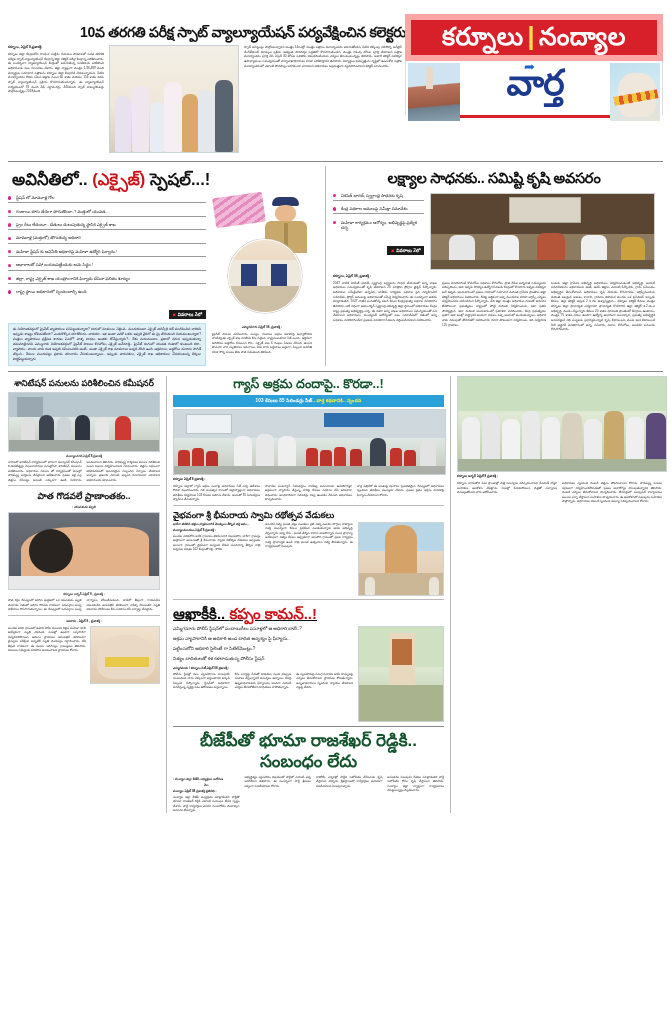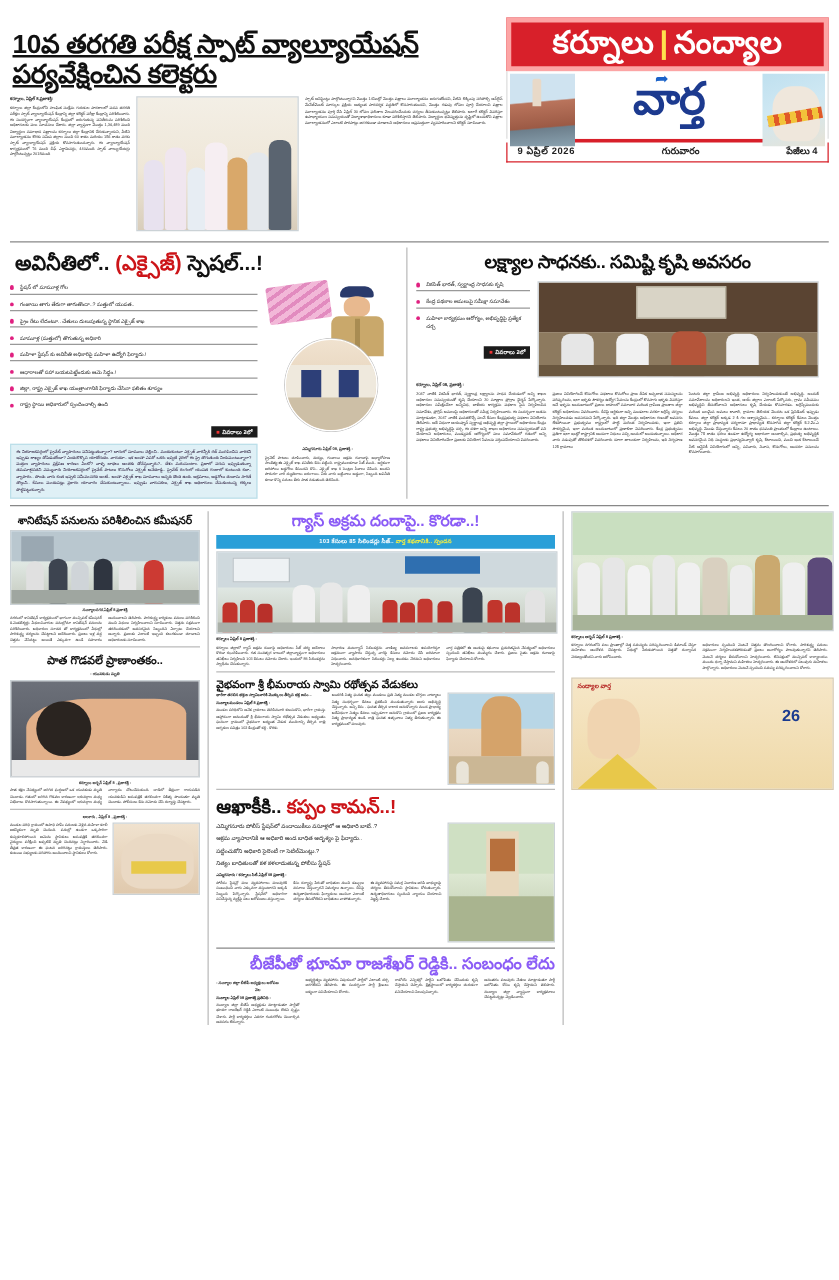--- a/index.html
+++ b/index.html
@@ -18,29 +18,29 @@
 
   
   .h-main {
     font-size: 19px; font-weight: bold; color:#111; letter-spacing:-0.3px;
     text-align:center; line-height:1.15;
   }
   .h-sec { font-size: 17px; font-weight:bold; color:#111; text-align:center; line-height:1.15; }
   .h-sec .red { color:#cc1418; }
   .h-sm { font-size: 9.5px; font-weight:bold; color:#111; text-align:center; line-height:1.2; }
   .h-xs { font-size: 8px; font-weight:bold; color:#111; text-align:center; line-height:1.2; }
-  .h-md { font-size: 11px; font-weight:bold; color:#8b5cf6; text-align:center; line-height:1.2; }
+  .h-md { font-size: 11px; font-weight:bold; color:#14532d; text-align:center; line-height:1.2; }
 
   
   .masthead { position:absolute; right:8px; top:14px; width:258px; }
   .mast-top {
     background:#d8202a; color:#fff; text-align:center;
     font-size:25px; font-weight:bold; letter-spacing:0.5px;
     padding:4px 0 6px; line-height:1;
-    border:4px solid #fca5a5;
+    border:6px solid #fca5a5;
   }
   .mast-top .bar { color:#ffe14d; padding:0 4px; }
   .mast-mid { position:relative; height:54px; border-left:1px solid #ddd; border-right:1px solid #ddd; background:#fff; }
   .mast-photo-l {
     position:absolute; left:2px; top:2px; width:52px; height:58px;
     background:linear-gradient(175deg,#cfe3f0 0%,#cfe3f0 38%,#b9745c 40%,#9c5a45 72%,#6d7f8c 74%,#8aa2b0 100%);
   }
   .mast-photo-l:after{
     content:""; position:absolute; left:18px; top:4px; width:7px; height:22px;
     background:#e8d9c8; border-radius:2px 2px 0 0;
@@ -140,29 +140,24 @@
     <div class="mast-top">
       <span>కర్నూలు</span><span class="bar">|</span><span>నంద్యాల</span>
     </div>
     <div class="mast-mid">
       <div class="mast-photo-l"></div>
       <div class="mast-photo-r"></div>
       <div class="mast-word">వార్త</div>
       <div class="mast-bird">➦</div>
     </div>
     <div class="mast-underline"></div>
-    <div class="mast-bottom">
-      <span class="date">9 ఏప్రిల్  2026</span>
-      <span>గురువారం</span>
-      <span>పేజీలు 4</span>
-    </div>
   </div>
 
   <div style="width:398px;">
-    <div class="h-main" style="text-align:left; padding:18px 0 5px 2px; font-size:21px;text-decoration:underline;">10వ తరగతి పరీక్ష స్పాట్ వ్యాల్యూయేషన్ పర్యవేక్షించిన కలెక్టరు</div>
+    <div class="h-main" style="text-align:right; padding:18px 0 5px 2px; font-size:14px;">10వ తరగతి పరీక్ష స్పాట్ వ్యాల్యూయేషన్ పర్యవేక్షించిన కలెక్టరు</div>
     <div class="row" style="gap:5px;">
       <div style="width:96px;">
         <div class="byline">కర్నూలు, ఏప్రిల్ 8,ప్రజాశక్తి:</div>
         <div class="tiny">కర్నూలు జిల్లా కేంద్రంలోని సాంఘిక సంక్షేమ గురుకుల పాఠశాలలో పదవ తరగతి పరీక్షల స్పాట్ వ్యాల్యూయేషన్ కేంద్రాన్ని జిల్లా కలెక్టర్ పరీక్షా కేంద్రాన్ని పరిశీలించారు. ఈ సందర్భంగా వ్యాల్యూయేషన్ కేంద్రంలో జరుగుతున్న పనితీరును పరిశీలించి అధికారులకు పలు సూచనలు చేశారు. జిల్లా వ్యాప్తంగా మొత్తం 1,36,489 మంది విద్యార్థుల సమాధాన పత్రాలను కర్నూలు జిల్లా కేంద్రానికి చేరుకున్నాయని, వీటిని మూల్యాంకనం కొరకు సమీప జిల్లాల నుంచి 60 శాతం మరియు 156 శాతం వరకు స్పాట్ వ్యాల్యూయేషన్ ప్రక్రియ కొనసాగుతుందన్నారు. ఈ వ్యాల్యూయేషన్ కార్యక్రమంలో 76 మంది చీఫ్ ఎగ్జామినర్లు, 440మంది స్పాట్ వాల్యుయేటర్లు పాల్గొంటున్నట్లు 2018మంది</div>
       </div>
       <div class="photo ph-room" style="width:130px;height:108px;">
         <div class="fig" style="left:5px;width:16px;height:56px;background:#e8e2ef;"></div>
         <div class="fig" style="left:22px;width:17px;height:66px;background:#f0e6ef;"></div>
         <div class="fig" style="left:40px;width:15px;height:50px;background:#e7edf3;"></div>
         <div class="fig" style="left:54px;width:18px;height:70px;background:#f6eef2;"></div>
@@ -359,21 +354,21 @@
           <div style="position:absolute;left:0;top:0;width:87px;height:28px;background:#b8d6e6;"></div>
           <div style="position:absolute;left:26px;top:2px;width:32px;height:48px;background:#d5a36a;border-radius:14px 14px 0 0;"></div>
           <div style="position:absolute;left:0;bottom:0;width:87px;height:22px;background:#cbb795;"></div>
           <div class="fig" style="left:6px;width:10px;height:18px;background:#e9e4d8;"></div>
           <div class="fig" style="left:70px;width:10px;height:18px;background:#e9e4d8;"></div>
         </div>
       </div>
 
       <div class="hr-thin"></div>
 
-      <div class="h-sec" style="font-size:15px;text-align:left;padding:2px 0 4px;">
+      <div class="h-sec" style="font-size:15px;text-align:left;padding:2px 0 4px;text-decoration:underline;">
         <span>ఆఖాకీకి.. </span><span class="red">కప్పం కామన్..!</span>
       </div>
       <div class="row" style="gap:5px;">
         <div style="width:180px;">
           <ul class="bullets-colon">
             <li>ఎమ్మిగనూరు పోలీస్ స్టేషన్‌లో వందాయికీలు వసూళ్లలో ఆ అధికారి బాబే..?</li>
             <li>అక్రమ వ్యాపారానికి ఆ అధికారి అండ బాధిత అదృశ్యం పై ఫిర్యాదు..</li>
             <li>పట్టించుకోని అధికారి సైలెంటీ గా సెటిల్‌మెంట్లు.?</li>
             <li>నిత్యం బాధితులతో కళ కళలాడుతున్న పోలీసు స్టేషన్</li>
           </ul>
@@ -387,21 +382,21 @@
         <div class="photo ph-green" style="width:88px;height:96px;">
           <div style="position:absolute;left:0;top:0;width:88px;height:40px;background:#cfe0c3;"></div>
           <div style="position:absolute;left:30px;top:6px;width:26px;height:52px;background:#e8d8bd;"></div>
           <div style="position:absolute;left:33px;top:12px;width:20px;height:26px;background:#b7703d;"></div>
           <div style="position:absolute;left:0;bottom:0;width:88px;height:36px;background:#a9b48f;"></div>
         </div>
       </div>
 
       <div class="hr-thick" style="margin:4px 0 3px;"></div>
 
-      <div class="h-md" style="font-size:13px;text-align:right;padding:1px 0 3px;">బీజేపీతో భూమా రాజశేఖర్ రెడ్డికి.. సంబంధం లేదు</div>
+      <div class="h-md" style="font-size:17px;text-align:center;padding:1px 0 3px;">బీజేపీతో భూమా రాజశేఖర్ రెడ్డికి.. సంబంధం లేదు</div>
       <div class="row" style="gap:5px;">
         <div style="width:68px;">
           <div class="caption" style="font-size:3.1px;text-align:left;">: నంద్యాల జిల్లా బీజేపీ అధ్యక్షులు ఆరోపణ</div>
           <div class="caption" style="font-size:3.1px;text-align:center;">వెల</div>
           <div class="byline" style="font-size:3.1px;">నంద్యాల ఏప్రిల్ 08 ప్రజాశక్తి ప్రతినిధి :</div>
           <div class="tiny" style="font-size:3px;">నంద్యాల జిల్లా బీజేపీ అధ్యక్షుడు మాట్లాడుతూ పార్టీతో భూమా రాజశేఖర్ రెడ్డికి ఎలాంటి సంబంధం లేదని స్పష్టం చేశారు. పార్టీ కార్యకర్తలు ఎవరూ గందరగోళం చెందాల్సిన అవసరం లేదన్నారు.</div>
         </div>
         <div class="tiny" style="width:68px;font-size:3px;">అభ్యర్థిత్వం వ్యవహారం విషయంలో పార్టీలో ఎలాంటి చర్చ జరగలేదని తెలిపారు. ఈ సందర్భంగా పార్టీ శ్రేణులు ఐక్యంగా పనిచేయాలని కోరారు.</div>
         <div class="tiny" style="width:68px;font-size:3px;">రాబోయే ఎన్నికల్లో పార్టీని బలోపేతం చేసేందుకు కృషి చేస్తామని చెప్పారు. క్షేత్రస్థాయిలో కార్యకర్తలు చురుకుగా పనిచేయాలని పిలుపునిచ్చారు.</div>
         <div class="tiny" style="width:58px;font-size:3px;">అనంతరం పలువురు నేతలు మాట్లాడుతూ పార్టీ బలోపేతం కోసం కృషి చేస్తామని తెలిపారు. నంద్యాల జిల్లా వ్యాప్తంగా కార్యక్రమాలు చేపట్టనున్నట్లు వెల్లడించారు.</div>
@@ -422,24 +417,16 @@
         <div class="fig" style="left:168px;width:18px;height:54px;background:#efefef;"></div>
         <div class="fig" style="left:188px;width:20px;height:58px;background:#5c4a7a;"></div>
         <div style="position:absolute;left:0;bottom:0;width:210px;height:12px;background:#a7b398;"></div>
       </div>
       <div class="byline" style="font-size:3.2px;margin-top:2px;">కర్నూలు అర్బన్ ఏప్రిల్ 8 ప్రజాశక్తి :</div>
       <div class="row" style="gap:5px;">
         <div class="tiny" style="width:100px;font-size:3px;">కర్నూలు నగరంలోని పలు ప్రాంతాల్లో చెత్త సమస్యను పరిష్కరించాలని డిమాండ్ చేస్తూ మహిళలు ఆందోళన చేపట్టారు. వీధుల్లో పేరుకుపోయిన చెత్తతో దుర్వాసన వెదజల్లుతోందని వారు ఆరోపించారు.</div>
         <div class="tiny" style="width:100px;font-size:3px;">అధికారులు స్పందించి వెంటనే చెత్తను తొలగించాలని కోరారు. పారిశుద్ధ్య పనులు సక్రమంగా నిర్వహించకపోవడంతో ప్రజలు అనారోగ్యం పాలవుతున్నారని తెలిపారు. వెంటనే చర్యలు తీసుకోవాలని హెచ్చరించారు. లేనిపక్షంలో మున్సిపల్ కార్యాలయం ముందు ధర్నా చేస్తామని మహిళలు హెచ్చరించారు. ఈ ఆందోళనలో పలువురు మహిళలు పాల్గొన్నారు. అధికారులు వెంటనే స్పందించి సమస్య పరిష్కరించాలని కోరారు.</div>
       </div>
 
-      <div style="margin-top:6px;height:90px;position:relative;border:0.5px solid #d6c9b0;
-                  background:linear-gradient(180deg,#f6e7c8 0%,#efd9a8 100%);">
-        <div style="position:absolute;left:4px;top:3px;font-size:5px;font-weight:bold;color:#b4201f;">నంద్యాల వార్త</div>
-        <div style="position:absolute;right:26px;top:22px;font-size:13px;font-weight:bold;color:#1a3a8f;">26</div>
-        <div style="position:absolute;left:12px;top:16px;width:42px;height:48px;background:#f0d4b0;border-radius:40% 40% 30% 30%;"></div>
-        <div style="position:absolute;left:4px;bottom:0;width:64px;height:28px;background:#e8c84a;
-                    clip-path:polygon(0 100%,50% 0,100% 100%);"></div>
-      </div>
     </div>
   </div>
 
 </div>
 
 </body></html>

